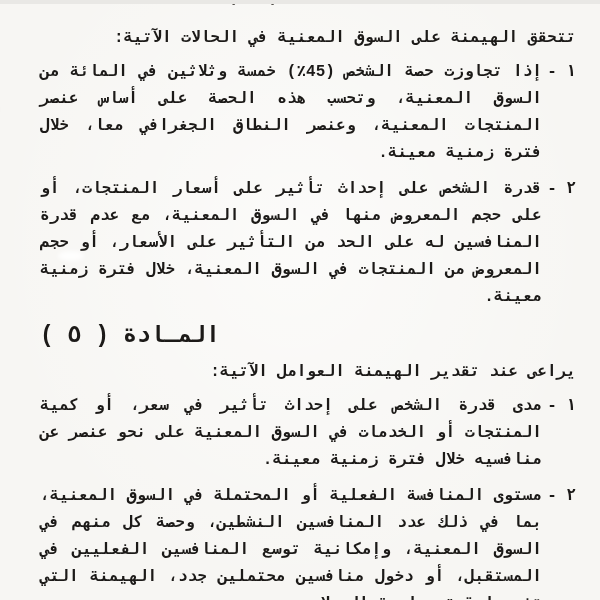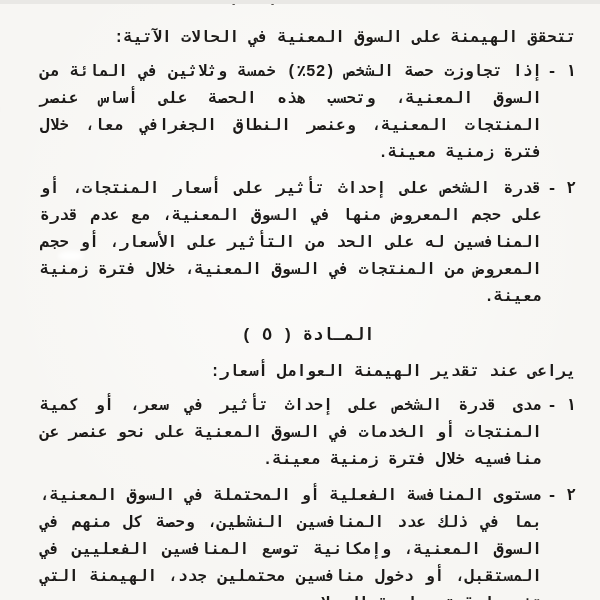--- a/index.html
+++ b/index.html
@@ -43,22 +43,22 @@
     flex: 0 0 auto;
     min-width: 34px;
     white-space: nowrap;
   }
   .itext {
     flex: 1 1 auto;
     text-align: justify;
     text-justify: inter-word;
   }
   .article-heading {
-    text-align: center;
-    font-size: 17px;
+    text-align: left;
+    font-size: 23px;
     line-height: 26px;
     margin: 12px 0 10px 0;
   }
   .smudge {
     position: absolute;
     border-radius: 50%;
     filter: blur(2px);
     pointer-events: none;
   }
   .smudge-a { left: -3px; top: 98px;  width: 11px; height: 15px; background: rgba(125,122,115,.30); }
@@ -75,31 +75,31 @@
   <div class="smudge smudge-a"></div>
   <div class="smudge smudge-b"></div>
   <div class="smudge smudge-c"></div>
 
   <div class="content">
 
     <p class="intro">تتحقق الهيمنة على السوق المعنية في الحالات الآتية:</p>
 
     <div class="item">
       <span class="marker">١ -</span>
-      <span class="itext">إذا تجاوزت حصة الشخص (52٪) خمسة وثلاثين في المائة من السوق المعنية، وتحسب هذه الحصة على أساس عنصر المنتجات المعنية، وعنصر النطاق الجغرافي معا، خلال فترة زمنية معينة.</span>
+      <span class="itext">إذا تجاوزت حصة الشخص (45٪) خمسة وثلاثين في المائة من السوق المعنية، وتحسب هذه الحصة على أساس عنصر المنتجات المعنية، وعنصر النطاق الجغرافي معا، خلال فترة زمنية معينة.</span>
     </div>
 
     <div class="item">
       <span class="marker">٢ -</span>
       <span class="itext">قدرة الشخص على إحداث تأثير على أسعار المنتجات، أو على حجم المعروض منها في السوق المعنية، مع عدم قدرة المنافسين له على الحد من التأثير على الأسعار، أو حجم المعروض من المنتجات في السوق المعنية، خلال فترة زمنية معينة.</span>
     </div>
 
     <h2 class="article-heading">المـادة ( ٥ )</h2>
 
-    <p class="intro">يراعى عند تقدير الهيمنة العوامل أسعار:</p>
+    <p class="intro">يراعى عند تقدير الهيمنة العوامل الآتية:</p>
 
     <div class="item">
       <span class="marker">١ -</span>
       <span class="itext">مدى قدرة الشخص على إحداث تأثير في سعر، أو كمية المنتجات أو الخدمات في السوق المعنية على نحو عنصر عن منافسيه خلال فترة زمنية معينة.</span>
     </div>
 
     <div class="item">
       <span class="marker">٢ -</span>
       <span class="itext">مستوى المنافسة الفعلية أو المحتملة في السوق المعنية، بما في ذلك عدد المنافسين النشطين، وحصة كل منهم في السوق المعنية، وإمكانية توسع المنافسين الفعليين في المستقبل، أو دخول منافسين محتملين جدد، الهيمنة التي تفرضها قوة مساومة العملاء.</span>
     </div>

